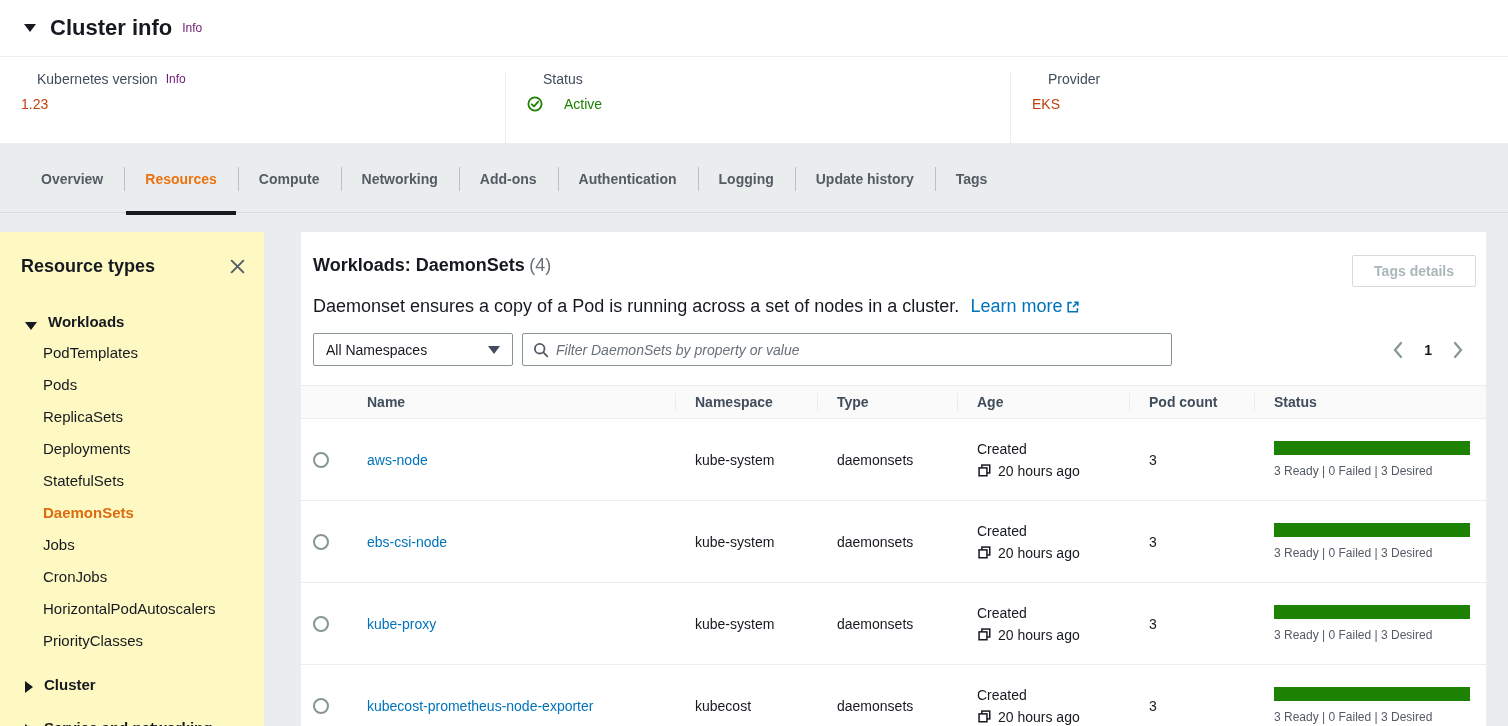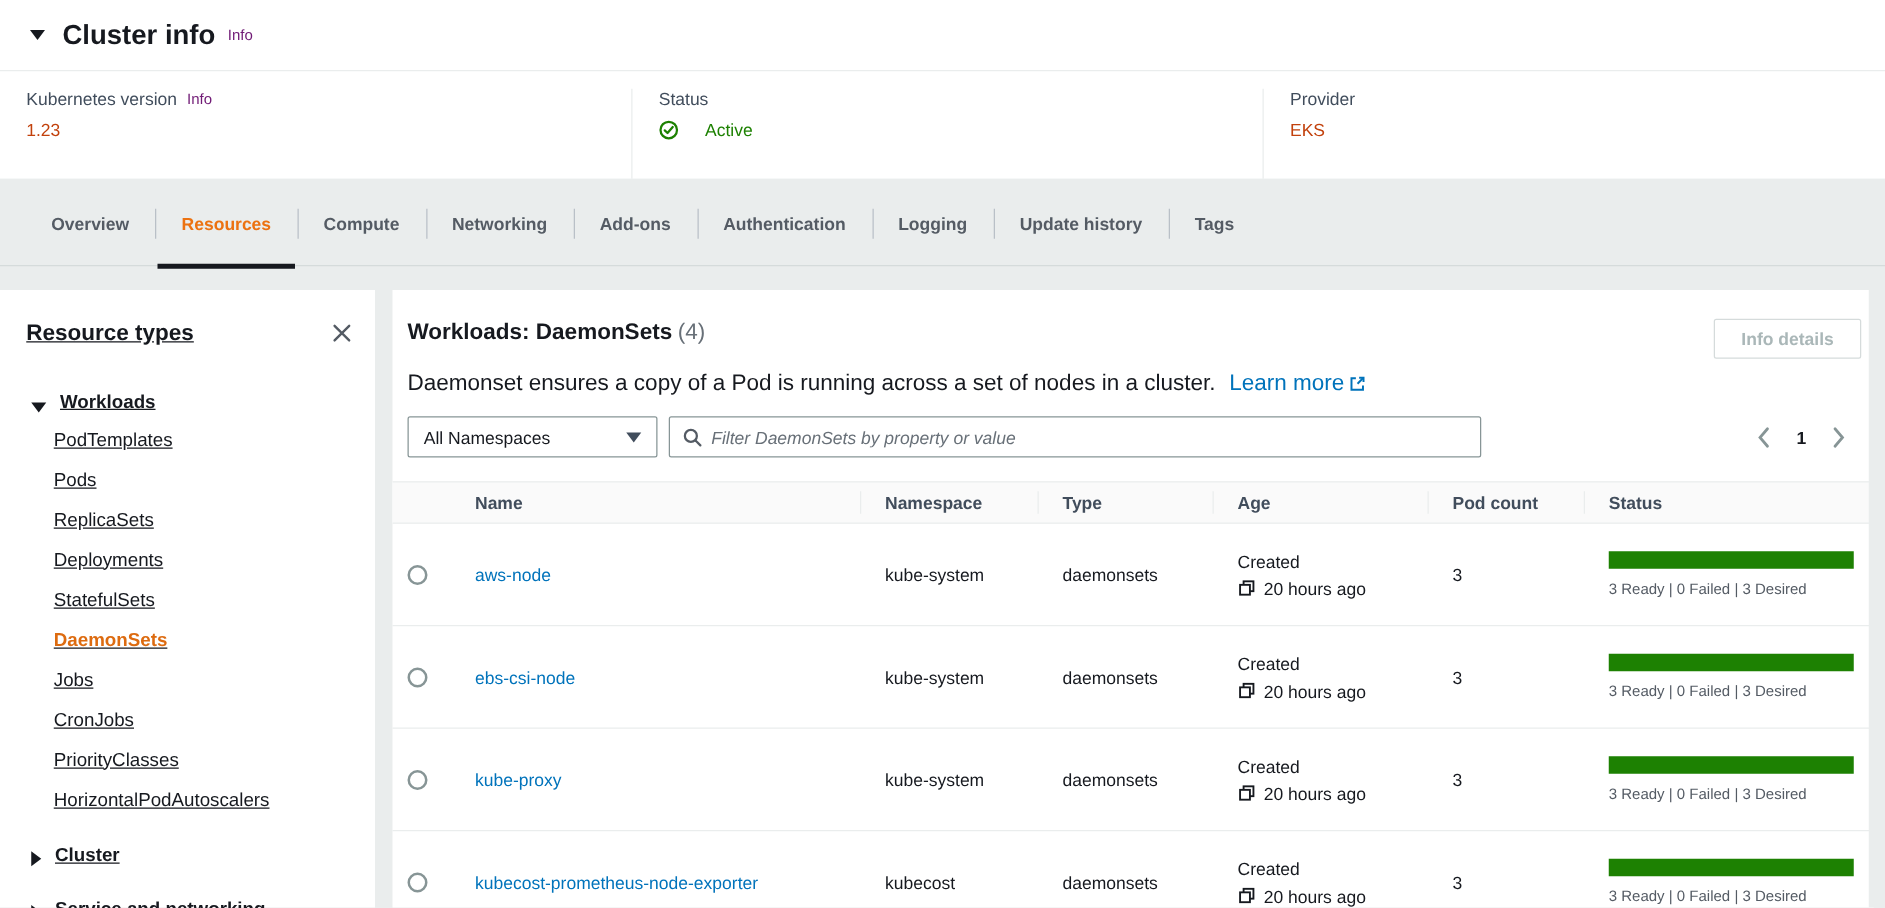--- a/index.html
+++ b/index.html
@@ -11,37 +11,37 @@
   .info-card-header { height:57px; display:flex; align-items:center; padding-left:24px; border-bottom:1px solid #eaeded; }
   .collapse-tri { width:0; height:0; border-left:6px solid transparent; border-right:6px solid transparent;
     border-top:8px solid #16191f; margin-right:14px; cursor:pointer; }
   .info-card-title { font-size:22px; font-weight:700; }
   .info-link { color:#701a75; font-size:12px; font-weight:400; margin-left:10px; cursor:pointer; }
   .info-card-body { display:flex; height:86px; padding-top:14px; }
   .info-col { padding-left:21px; }
   .info-col.c1 { width:505px; }
   .info-col.c2 { width:505px; border-left:1px solid #eaeded; padding-left:21px; }
   .info-col.c3 { flex:1; border-left:1px solid #eaeded; padding-left:21px; }
-  .field-label { font-size:14px; color:#414d5c; display:flex; align-items:center; gap:8px; }
+  .field-label { font-size:14px; color:#414d5c; display:flex; align-items:center; gap:8px;margin-left:16px; }
   .field-value { font-size:14px; color:#c2410c; margin-top:9px; }
   .status-active { color:#1d8102; font-weight:400; display:flex; align-items:center; gap:21px; }
 
   
   .tabs-band { position:absolute; top:143px; left:0; width:1508px; height:89px; background:#eaeded; }
   .tabs-row { position:absolute; top:2px; left:0; width:1508px; height:68px; display:flex; align-items:center;
     border-bottom:1px solid #d5dbdb; padding-left:20px; }
   .tab { position:relative; height:68px; display:flex; align-items:center; padding:0 21px;
     font-size:14px; font-weight:700; color:#545b64; cursor:pointer; }
   .tab + .tab::before { content:""; position:absolute; left:0; top:22px; height:24px; width:1px; background:#b9c0c7; }
   .tab.active { color:#ec7211;text-align:right; }
   .tab.active::after { content:""; position:absolute; left:2px; right:2px; bottom:-2px; height:4px; background:#16191f; }
 
   
-  .sidebar { position:absolute; top:232px; left:0; width:300px; height:494px; background:#ffffff;text-decoration:underline; }
-  .main-panel { position:absolute; top:232px; left:314px; width:1185px; height:494px; background:#ffffff; }
+  .sidebar { position:absolute; top:232px; left:0; width:264px; height:494px; background:#fef9c3; }
+  .main-panel { position:absolute; top:232px; left:301px; width:1185px; height:494px; background:#ffffff; }
   .right-gutter { position:absolute; top:232px; left:1495px; width:13px; height:494px; background:#eaeded; }
 
   
   .sb-head { display:flex; align-items:center; justify-content:space-between; padding:24px 18px 0 21px; }
   .sb-title { font-size:18px; font-weight:700; }
   .sb-close { width:18px; height:18px; cursor:pointer; display:flex; align-items:center; justify-content:center; }
   .tree { margin-top:30px; }
   .tree-group { display:flex; align-items:flex-end; gap:11px; padding:6px 0 6px 25px; font-size:15px; font-weight:700; cursor:pointer; }
   .tree-group.spaced { margin-top:14px; }
   .tri-down { width:0; height:0; border-left:6px solid transparent; border-right:6px solid transparent; border-top:8px solid #16191f; }
@@ -195,43 +195,43 @@
   <div class="tree-item">Deployments</div>
 
   <div class="tree-item">StatefulSets</div>
 
   <div class="tree-item selected">DaemonSets</div>
 
   <div class="tree-item">Jobs</div>
 
   <div class="tree-item">CronJobs</div>
 
+  <div class="tree-item">HorizontalPodAutoscalers</div>
+
   <div class="tree-item">PriorityClasses</div>
-
-  <div class="tree-item">HorizontalPodAutoscalers</div>
 
   <div class="tree-group spaced">
     <span class="tri tri-right"></span>
     <span>Cluster</span>
   </div>
 
   <div class="tree-group spaced">
     <span class="tri tri-right"></span>
     <span>Service and networking</span>
   </div>
 </div>
 </div>
 
 <div class="main-panel">
   <div class="mp-header">
     <div>
       <span class="mp-title">Workloads: DaemonSets</span>
       <span class="mp-title mp-count">(4)</span>
     </div>
-    <button class="view-details-btn">Info details</button>
+    <button class="view-details-btn">Tags details</button>
   </div>
   <div class="mp-desc">
     <span>Daemonset ensures a copy of a Pod is running across a set of nodes in a cluster.</span>
     <a class="learn-more"><span>Learn more</span><svg class="ext-icon" width="14" height="14" viewBox="0 0 16 16">
           <path d="M13 9.5 V13.5 H2.5 V3 H6.5" fill="none" stroke="#0073bb" stroke-width="1.8"></path>
           <path d="M9.5 2.5 H13.5 V6.5" fill="none" stroke="#0073bb" stroke-width="1.8"></path>
           <path d="M13.2 2.8 L8 8" fill="none" stroke="#0073bb" stroke-width="1.8"></path>
         </svg></a>
   </div>
 

